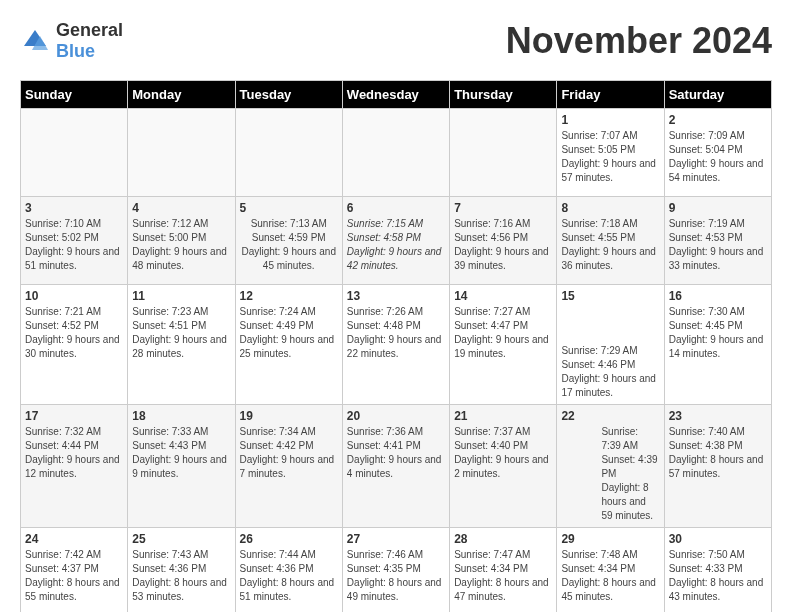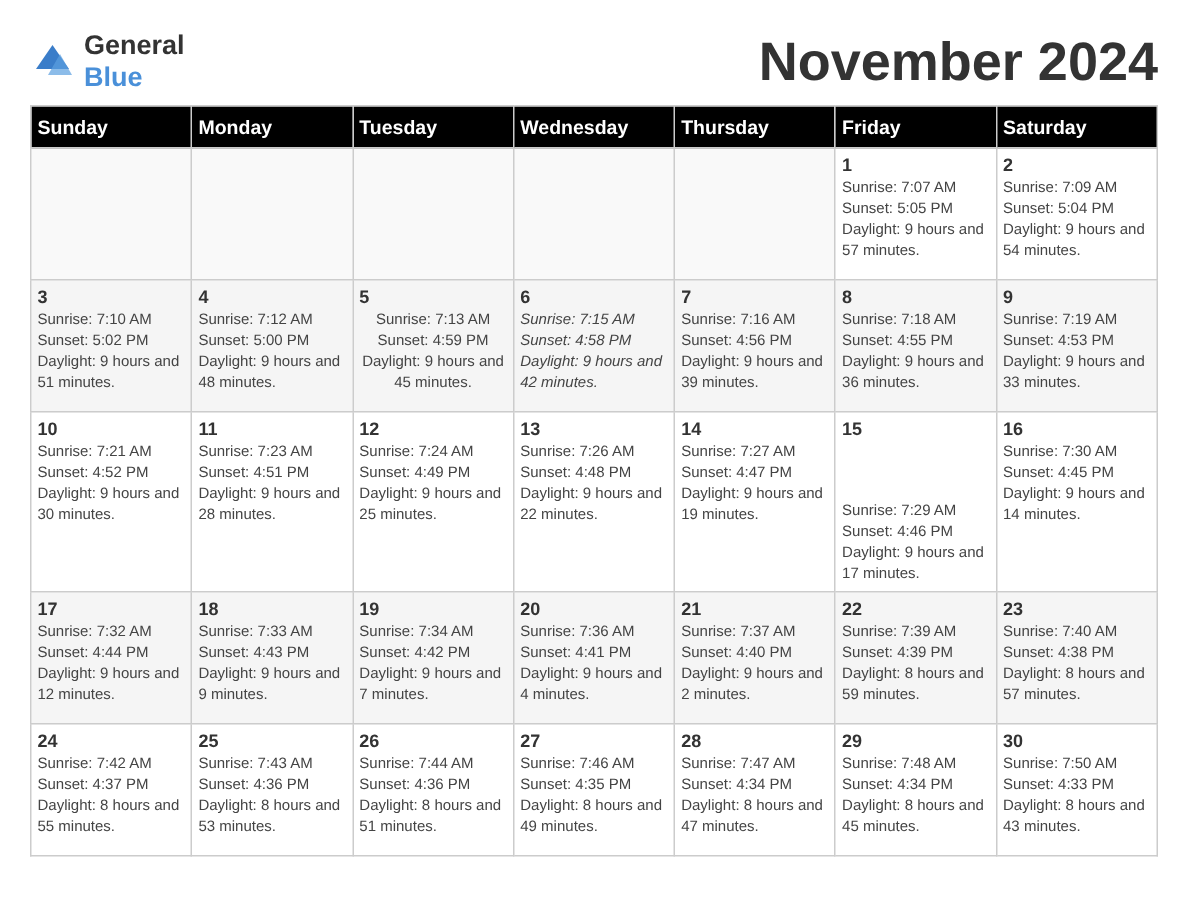--- a/index.html
+++ b/index.html
@@ -7,21 +7,21 @@
       font-family: Arial, sans-serif;
       background: #fff;
       width: 792px;
       min-height: 612px;
       padding: 20px;
     }
     .header-section {
       display: flex;
       justify-content: space-between;
       align-items: flex-start;
-      margin-bottom: 8px;
+      margin-bottom: 18px;
     }
     .logo {
       display: flex;
       align-items: center;
       gap: 6px;
     }
     .logo-text-general {
       font-size: 18px;
       font-weight: bold;
       color: #333;
@@ -251,21 +251,21 @@
 Daylight: 9 hours and 4 minutes.</div>
         </td>
         <td>
           <span class="day-number">21</span>
           <div class="day-info" style="white-space: pre-line;">Sunrise: 7:37 AM
 Sunset: 4:40 PM
 Daylight: 9 hours and 2 minutes.</div>
         </td>
         <td>
           <span class="day-number">22</span>
-          <div class="day-info" style="white-space: pre-line;">Sunrise: 7:39 AM
+          <div class="day-info" style="white-space: pre-line; margin-left: 40px;">Sunrise: 7:39 AM
 Sunset: 4:39 PM
 Daylight: 8 hours and 59 minutes.</div>
         </td>
         <td>
           <span class="day-number">23</span>
           <div class="day-info" style="white-space: pre-line;">Sunrise: 7:40 AM
 Sunset: 4:38 PM
 Daylight: 8 hours and 57 minutes.</div>
         </td>
       </tr>

